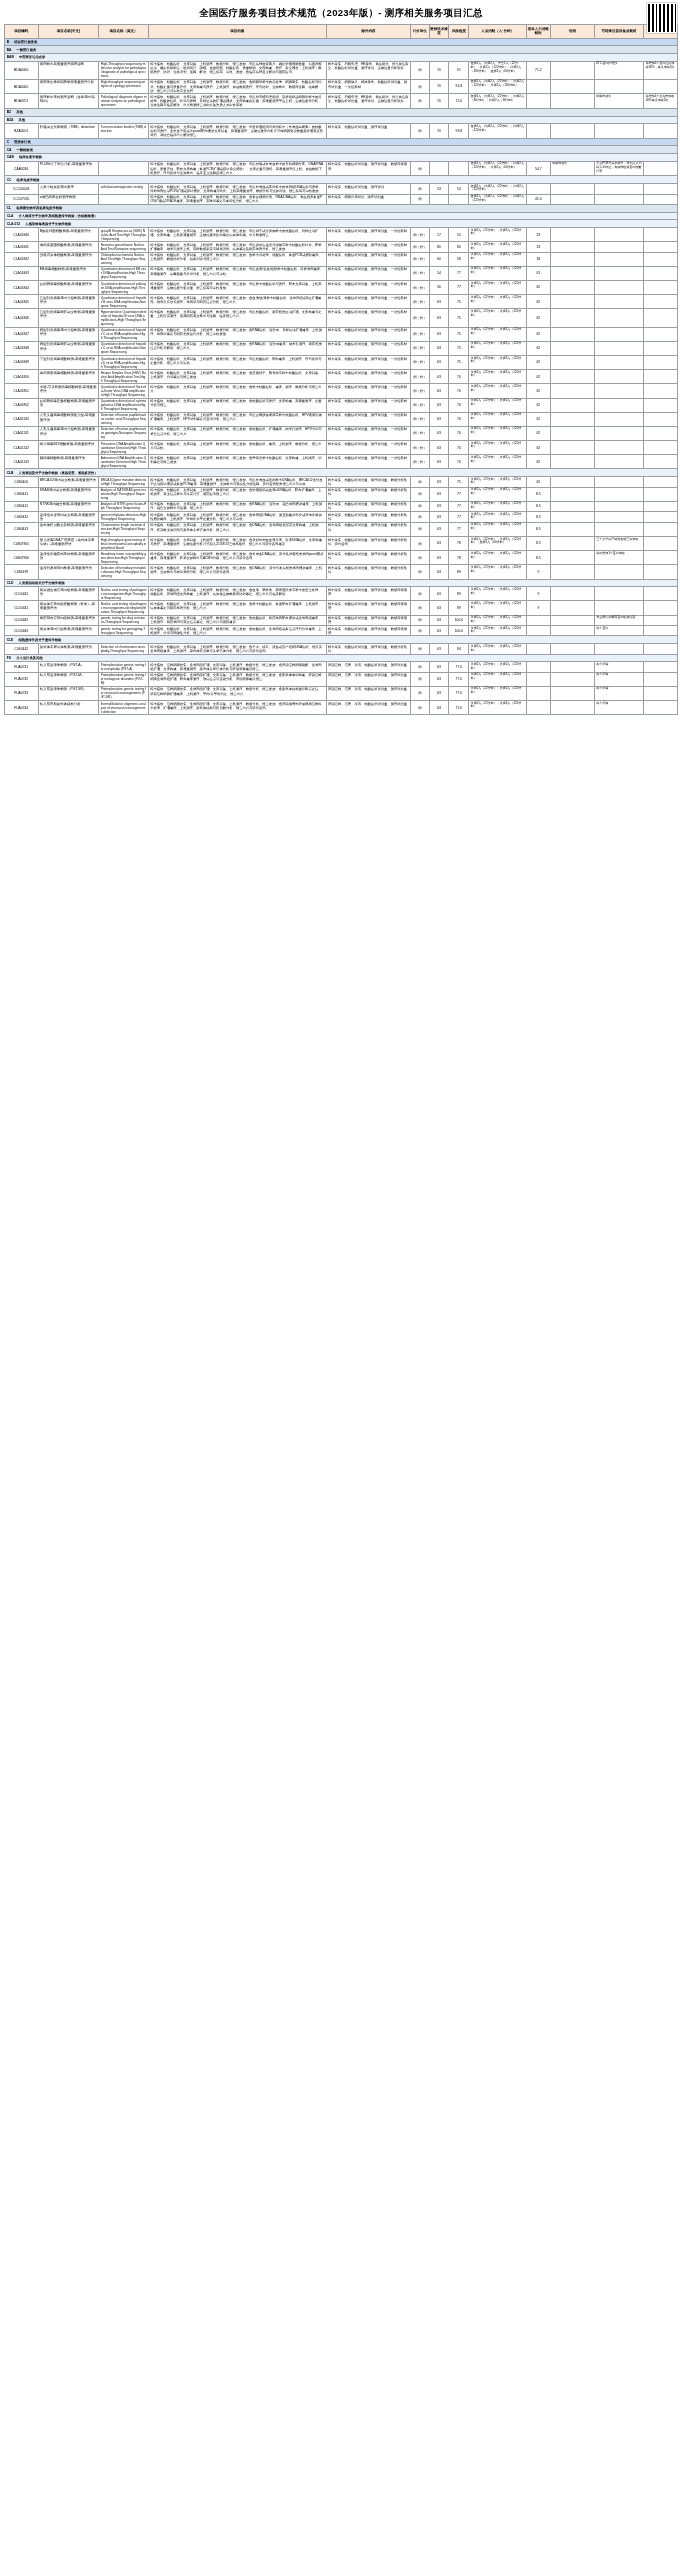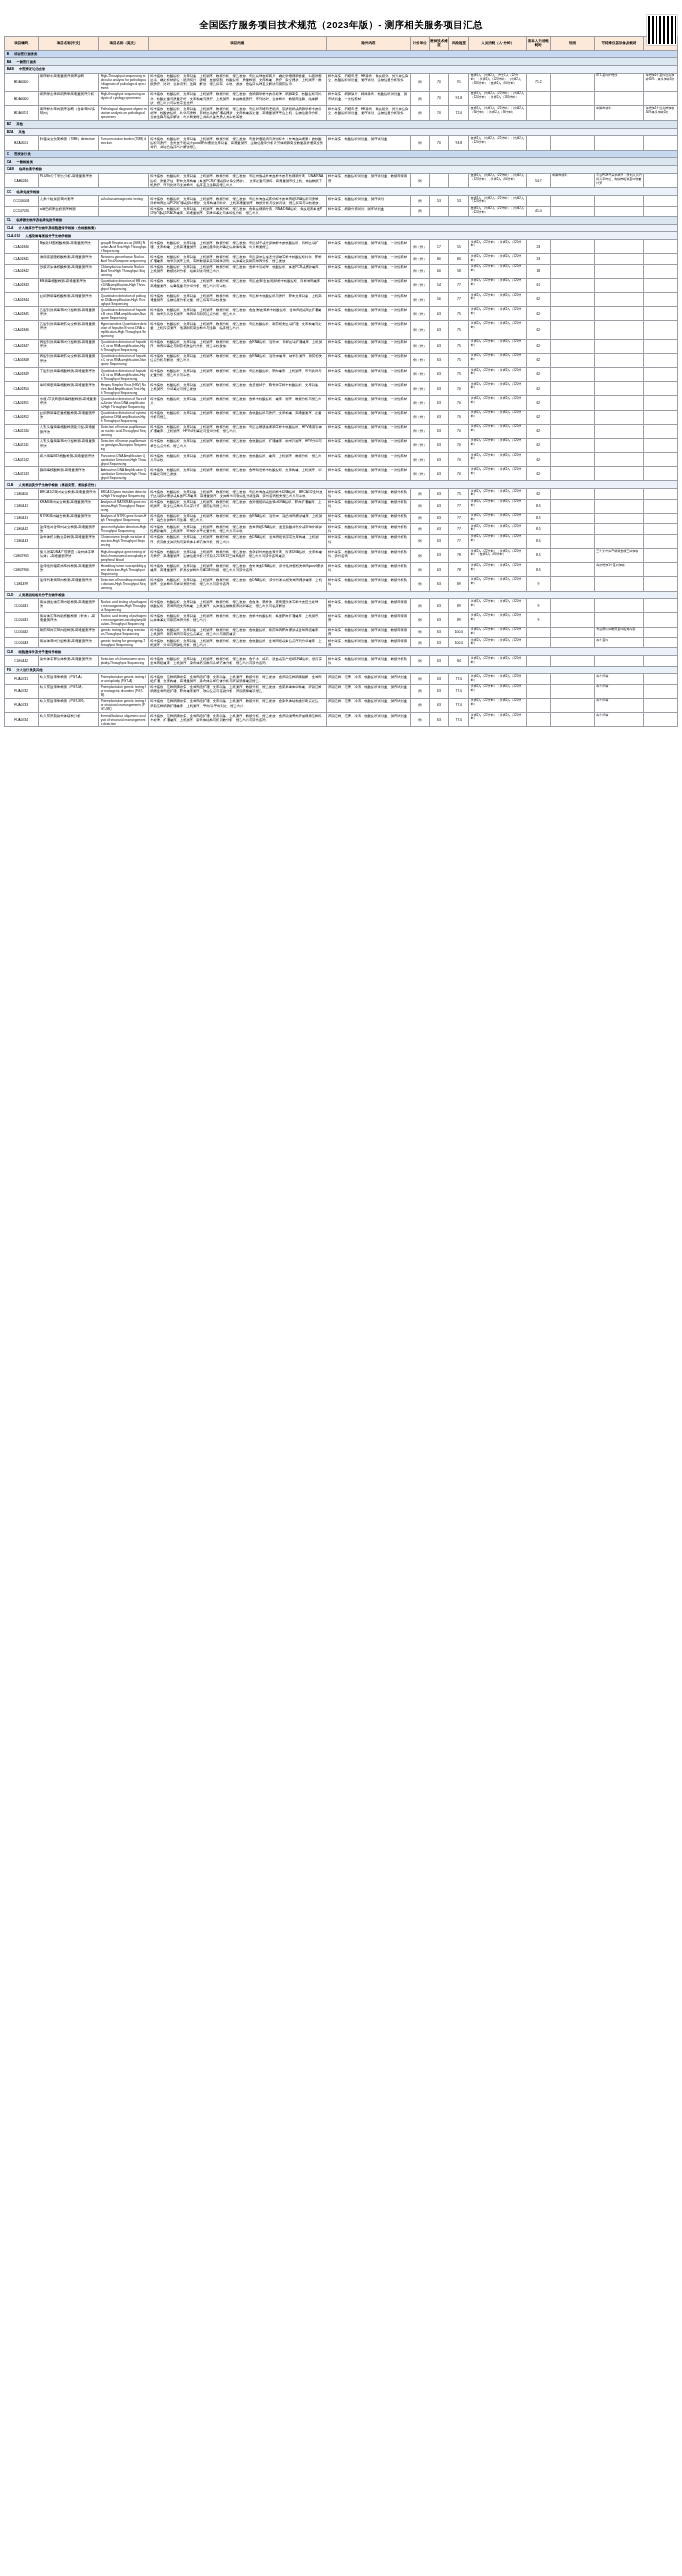--- a/index.html
+++ b/index.html
@@ -1,18 +1,18 @@
 <!DOCTYPE html>
 <html style="font-size:10px"><head>
 <meta charset="utf-8">
 <style>
   html,body{margin:0;padding:0;background:#ffffff;}
   body{font-family:"Liberation Sans","DejaVu Sans",sans-serif;color:#000;}
   .page{width:682px;min-height:2576px;position:relative;background:#fff;box-sizing:border-box;padding:2.5px 3.8px 6.3px 3.8px;}
-  .title-bar{position:relative;height:21.5px;margin-top:12px;}
+  .title-bar{position:relative;height:21.5px;}
   .doc-title{text-align:center;font-size:9.5px;font-weight:bold;letter-spacing:0.3px;padding-top:4.4px;}
   .qr{position:absolute;right:1.3px;top:0;width:28px;height:28px;background:
      repeating-linear-gradient(90deg,#000 0 1.9px,#fff 1.9px 3.8px),
      repeating-linear-gradient(0deg,rgba(0,0,0,.85) 0 1.9px,rgba(255,255,255,0) 1.9px 3.8px);
      border:1.3px solid #fff;box-shadow:0 0 0 0.6px #bbb;}
   table{border-collapse:collapse;width:100%;table-layout:fixed;}
   td,th{border:0.6px solid #9aa0a6;vertical-align:top;padding:0.6px 1.3px;font-size:3.3px;line-height:1.25;word-break:break-all;}
   thead th{background:#fde9d9;text-align:center;vertical-align:middle;font-size:3.5px;font-weight:bold;padding:1.9px 0.6px;}
   .sec{background:#dbe5f1;font-weight:bold;font-size:3.8px;}
   .sec td{padding:1.3px 1.9px;}

